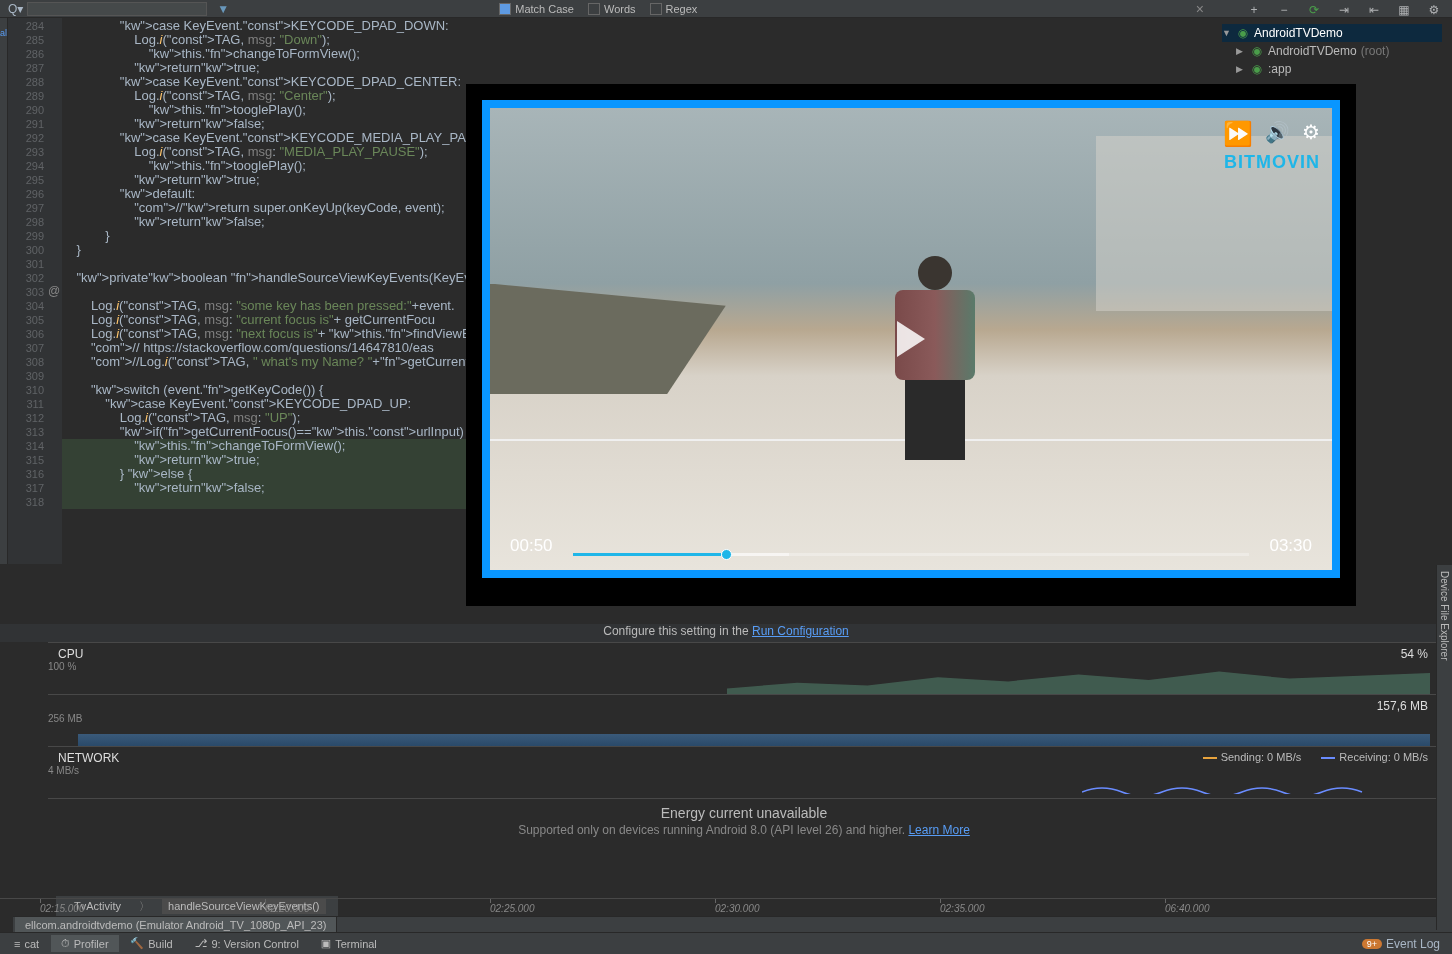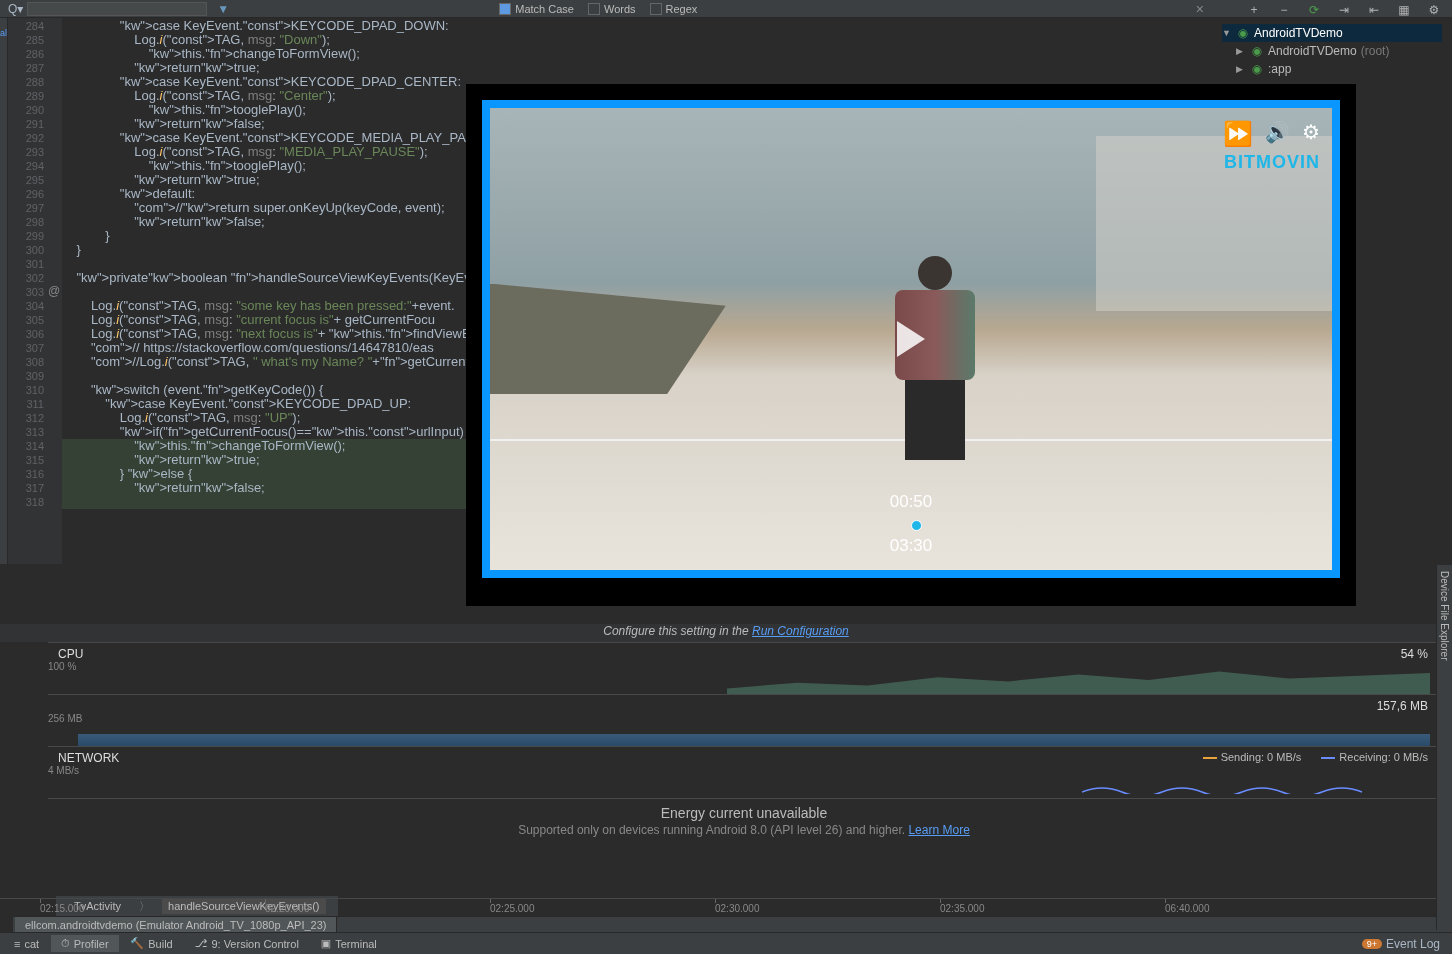--- a/index.html
+++ b/index.html
@@ -50,28 +50,28 @@
 .railing{position:absolute;left:0;right:0;bottom:28%;height:2px;background:#f0f0f0;}
 .person{position:absolute;left:50%;top:32%;width:120px;height:220px;transform:translateX(-30%);}
 .person-head{width:34px;height:34px;background:#3a3530;border-radius:50%;margin:0 auto;}
 .person-body{width:80px;height:90px;background:linear-gradient(90deg,#7a4a4a,#8a5a5a,#5a7a6a);margin:0 auto;border-radius:8px;}
 .person-legs{width:60px;height:80px;background:#2a2a2a;margin:0 auto;}
 .play-btn{position:absolute;left:50%;top:50%;transform:translate(-50%,-50%);width:50px;height:50px;display:flex;align-items:center;justify-content:center;}
 .play-tri{width:0;height:0;border-left:28px solid rgba(255,255,255,0.85);border-top:18px solid transparent;border-bottom:18px solid transparent;}
 .vid-top-icons{position:absolute;right:12px;top:12px;display:flex;gap:12px;}
 .vid-top-icons span{color:#fff;font-size:20px;}
 .bitmovin{position:absolute;right:12px;top:44px;color:#1fb6e8;font-weight:bold;font-size:18px;letter-spacing:1px;}
-.vid-controls{position:absolute;left:0;right:0;bottom:14px;display:flex;align-items:center;gap:12px;padding:0 20px;flex-direction:column;}
+.vid-controls{position:absolute;left:0;right:0;bottom:14px;display:flex;align-items:flex-end;gap:12px;padding:0 20px;}
 .vid-time{color:#fff;font-size:17px;}
 .progress{flex:1;height:3px;background:rgba(255,255,255,0.3);position:relative;margin:0 8px;}
 .progress-fill{position:absolute;left:0;top:0;height:3px;width:22%;background:#1fb6e8;}
 .progress-buf{position:absolute;left:0;top:0;height:3px;width:32%;background:rgba(255,255,255,0.5);}
 .progress-thumb{position:absolute;left:22%;top:-4px;width:11px;height:11px;background:#1fb6e8;border-radius:50%;border:1px solid #fff;}
 
-.config-bar{position:absolute;top:624px;left:0;right:0;height:18px;text-align:center;font-size:12px;color:#bbb;background:#313335;font-style:italic;}
+.config-bar{position:absolute;top:624px;left:0;right:0;height:18px;text-align:center;font-size:12px;color:#bbb;background:#313335;}
 .config-bar a{color:#589df6;text-decoration:underline;}
 
 .profiler{position:absolute;top:642px;left:0;right:12px;bottom:36px;margin-left:48px;}
 .prof-section{border-top:1px solid #484848;padding:4px 10px;position:relative;}
 .prof-title{font-size:12px;color:#ddd;font-weight:500;}
 .prof-sub{font-size:10px;color:#888;position:absolute;left:0;top:18px;}
 .prof-val{position:absolute;right:12px;top:4px;font-size:12px;color:#ddd;}
 .cpu-sec{height:52px;background:#2b2b2b;}
 .cpu-graph{position:absolute;left:30px;right:10px;bottom:0;height:28px;}
 .cpu-wave{position:absolute;right:0;bottom:0;width:52%;height:100%;background:#4a7060;clip-path:polygon(0 80%,10% 60%,20% 70%,30% 40%,40% 55%,50% 30%,60% 50%,70% 20%,80% 45%,90% 35%,100% 25%,100% 100%,0 100%);opacity:0.7;}
@@ -80,21 +80,21 @@
 .net-sec{height:52px;background:#2b2b2b;}
 .net-legend{position:absolute;right:12px;top:4px;display:flex;gap:20px;font-size:11px;color:#bbb;}
 .net-swatch{display:inline-block;width:14px;height:2px;margin-right:4px;vertical-align:middle;}
 .net-wave{position:absolute;right:10px;bottom:4px;width:25%;height:12px;}
 .net-svg{stroke:#6a8cff;fill:none;stroke-width:1.5;}
 .energy-sec{height:54px;text-align:center;padding-top:6px;}
 .energy-title{font-size:14px;color:#bbb;}
 .energy-sub{font-size:12px;color:#888;margin-top:2px;}
 .energy-sub a{color:#589df6;}
 
-.timeline{position:absolute;bottom:36px;left:0;right:12px;height:20px;border-top:1px solid #484848;display:flex;align-items:center;padding-left:40px;}
+.timeline{position:absolute;bottom:36px;left:0;right:12px;height:20px;border-top:1px solid #484848;display:flex;align-items:center;padding-left:40px;font-style:italic;}
 .tl-tick{position:relative;width:225px;font-size:10px;color:#888;}
 .tl-tick::before{content:'';position:absolute;left:0;top:-4px;width:1px;height:4px;background:#666;}
 
 .bottombar{position:absolute;bottom:0;left:0;right:0;height:22px;background:#3c3f41;border-top:1px solid #282828;display:flex;align-items:center;padding:0 4px;gap:2px;}
 .bottom-tab{padding:2px 10px;font-size:11px;color:#bbb;display:flex;align-items:center;gap:4px;}
 .bottom-tab.active{background:#515658;}
 .event-log{margin-left:auto;display:flex;align-items:center;gap:4px;padding-right:8px;}
 .badge{background:#cc7832;color:#fff;border-radius:8px;padding:0 5px;font-size:9px;}
 
 .sideright{position:absolute;right:0;top:565px;bottom:24px;width:16px;background:#3c3f41;border-left:1px solid #282828;writing-mode:vertical-rl;font-size:10px;color:#bbb;padding:6px 2px;}

